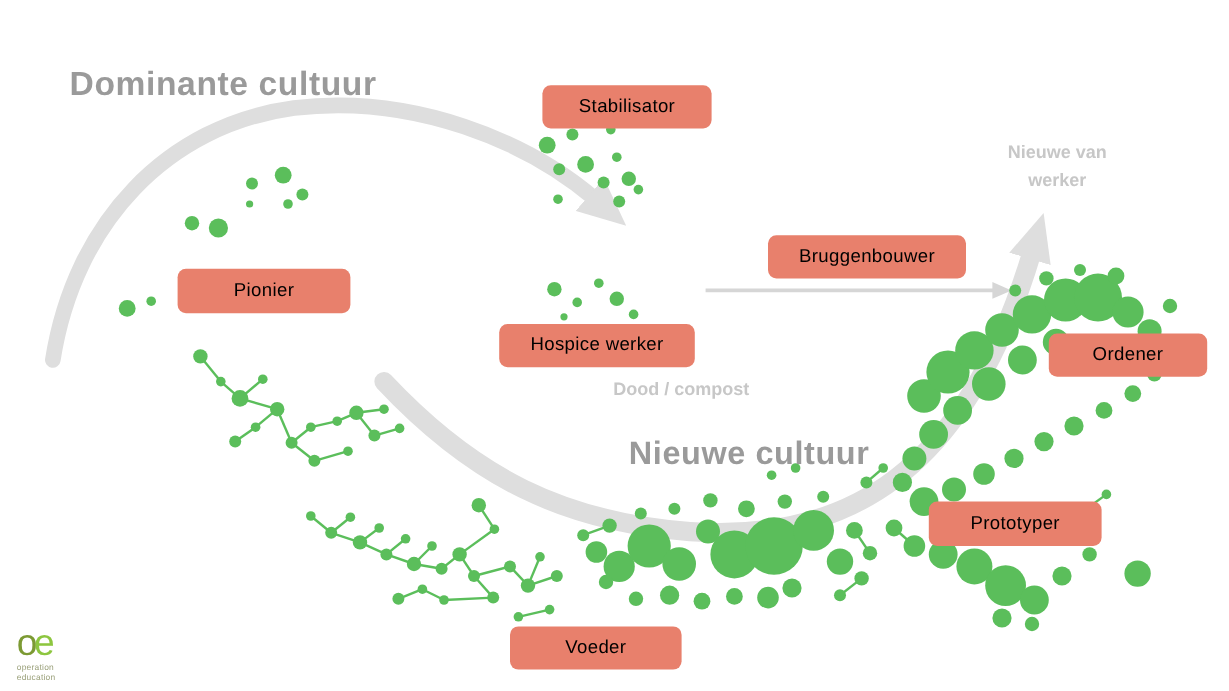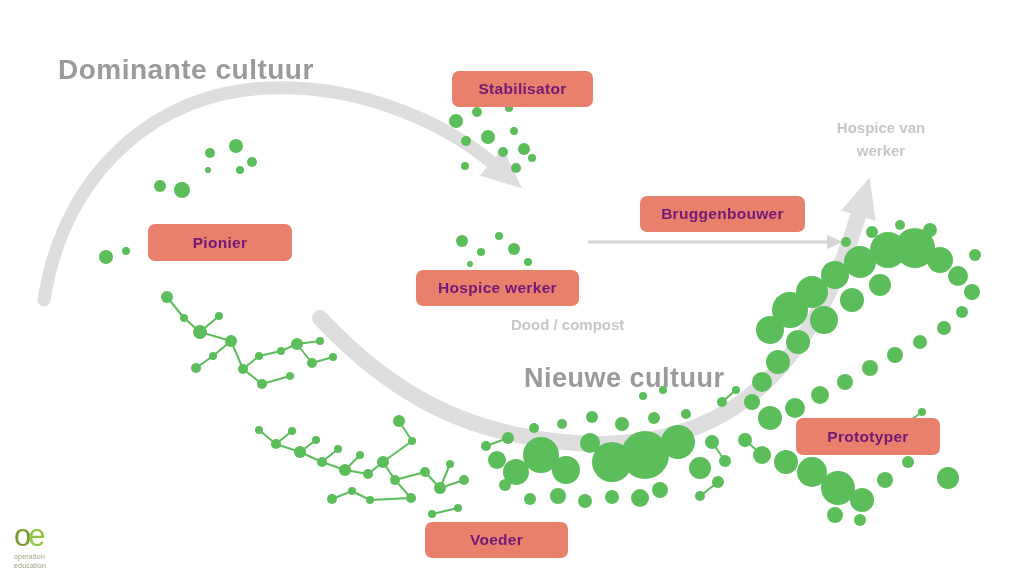--- a/index.html
+++ b/index.html
@@ -25,31 +25,30 @@
 
   .title{position:absolute;font-weight:bold;color:var(--title-gray);letter-spacing:.5px;}
   .title-dominant{left:58px;top:54px;font-size:28px;}
   .title-new{left:476px;top:363px;font-size:27px;margin-left:48px;}
   .caption{position:absolute;font-weight:bold;color:var(--light-gray);}
   .cap-dood{left:511px;top:316px;font-size:15px;}
   .cap-systeem{left:818px;top:116px;width:126px;text-align:center;font-size:15px;line-height:1.55;}
 
   .pill{
     position:absolute;display:flex;align-items:center;justify-content:center;
-    background:var(--accent);color:#701a75;border-radius:7px;font-size:15.5px;
+    background:var(--accent);color:#000000;border-radius:7px;font-size:15.5px;
     letter-spacing:.3px;
-    font-weight:bold;
   }
   .p-stabilisator{left:452px;top:71px;width:141px;height:36px;}
   .p-pionier{left:148px;top:224px;width:144px;height:37px;}
   .p-bruggenbouwer{left:640px;top:196px;width:165px;height:36px;}
   .p-hospice{left:416px;top:270px;width:163px;height:36px;}
   .p-ordener{left:874px;top:278px;width:132px;height:36px;}
   .p-verbinder{left:113px;top:418px;width:143px;height:37px;}
-  .p-prototyper{left:796px;top:418px;width:144px;height:37px;}
+  .p-prototyper{left:774px;top:418px;width:144px;height:37px;}
   .p-voeder{left:425px;top:522px;width:143px;height:36px;}
 
   .logo{position:absolute;left:14px;top:520px;line-height:1;}
   .logo .mark{font-size:31px;font-weight:normal;letter-spacing:-3px;}
   .logo .mark .m-o{color:var(--logo-dark);}
   .logo .mark .m-e{color:var(--logo-light);}
   .logo .sub{margin-top:2px;font-size:7px;color:#9aa07a;line-height:1.25;letter-spacing:.2px;}
 </style>
 </head>
 <body>
@@ -259,28 +258,29 @@
         <circle cx="700" cy="496" r="5" fill="#5BBE5B"></circle>
         <circle cx="722" cy="402" r="5" fill="#5BBE5B"></circle>
         <circle cx="736" cy="390" r="4" fill="#5BBE5B"></circle>
       </g>
   </svg>
 
   <div class="title title-dominant">Dominante cultuur</div>
   <div class="title title-new">Nieuwe cultuur</div>
   <div class="caption cap-dood">Dood / compost</div>
   <div class="caption cap-systeem">
-    <span>Hospice van</span><br>
+    <span>Nieuwe van</span><br>
     <span>werker</span>
   </div>
 
   <div class="pill p-stabilisator">Stabilisator</div>
   <div class="pill p-pionier">Pionier</div>
   <div class="pill p-bruggenbouwer">Bruggenbouwer</div>
   <div class="pill p-hospice">Hospice werker</div>
+  <div class="pill p-ordener">Ordener</div>
   <div class="pill p-prototyper">Prototyper</div>
   <div class="pill p-voeder">Voeder</div>
 
   <div class="logo">
     <div class="mark"><span class="m-o">o</span><span class="m-e">e</span></div>
     <div class="sub">
       <div>operation</div>
       <div>education</div>
     </div>
   </div>

